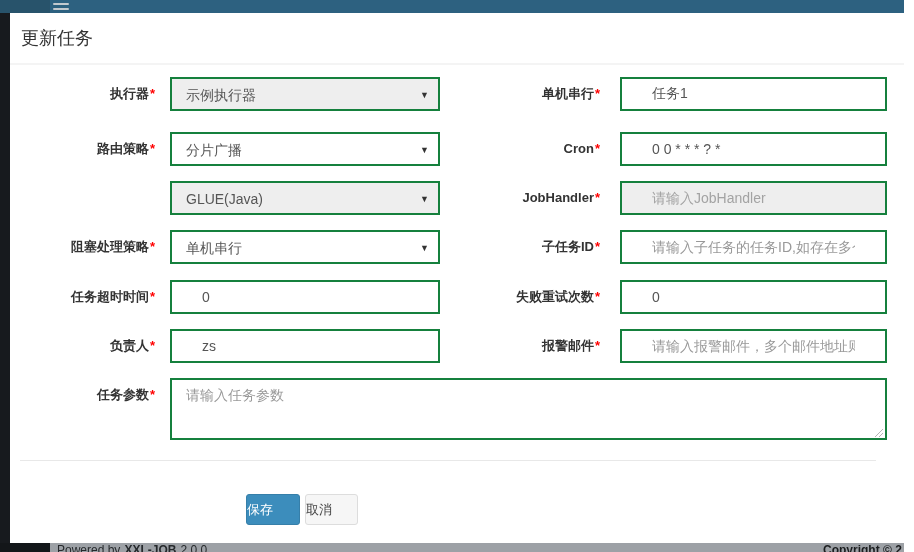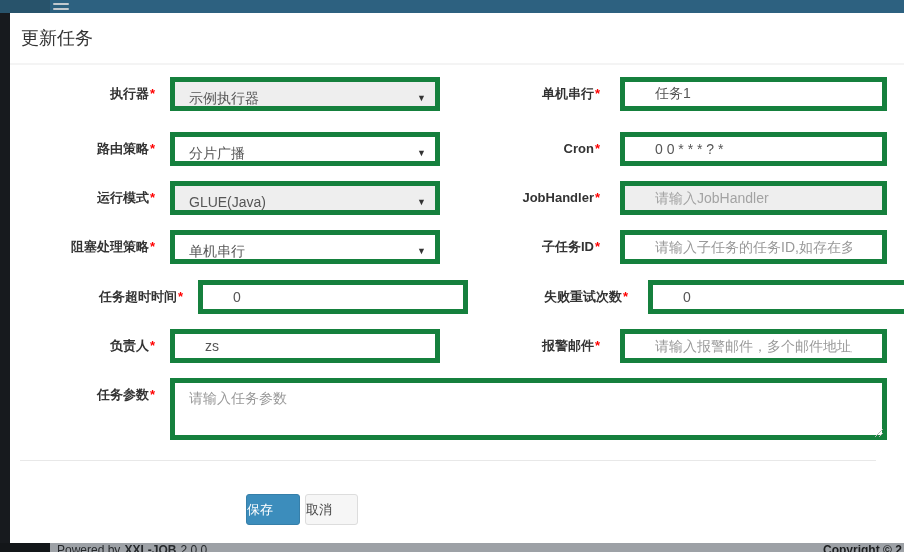--- a/index.html
+++ b/index.html
@@ -32,24 +32,24 @@
   
   .modal { position:absolute; left:10px; top:13px; width:896px; height:530px; background:#fff; }
   .modal-title { position:absolute; left:11px; top:13px; font-size:18px; color:#333; font-weight:400; }
   .hdr-line { position:absolute; left:0; top:50px; width:896px; height:0; border-top:2px solid #f4f4f4; }
 
   
   .lb { position:absolute; height:34px; line-height:34px; font-size:13px; font-weight:bold; color:#333; text-align:right; white-space:nowrap; }
   .req { font-style:normal; color:#ff0000; font-weight:bold; margin-left:1px; }
   .ll { left:0; width:145px; }
   .rl { left:440px; width:150px; }
-  .ctl { position:absolute; height:34px; border:5px solid #15803d; border-radius:0; background:#fff; font-size:14px; color:#555; }
+  .ctl { position:absolute; height:34px; border:2px solid #15803d; border-radius:0; background:#fff; font-size:14px; color:#555; }
   .lc { left:160px; width:270px; }
   .rc { left:610px; width:267px; }
-  .t1{top:64px;} .t2{top:119px;} .t3{top:168px;} .t4{top:217px;} .t5{top:267px;margin-left:28px;} .t6{top:316px;}
+  .t1{top:64px;} .t2{top:119px;} .t3{top:168px;} .t4{top:217px;} .t5{top:267px;} .t6{top:316px;}
   .sel { line-height:32px; padding:0 24px 0 14px; cursor:pointer; overflow:hidden; white-space:nowrap; }
   .sel.disabled { background:#eee; cursor:not-allowed; }
   .arr { position:absolute; right:9px; top:0; line-height:32px; font-size:9px; color:#333; }
   input.ctl { padding:0 30px; line-height:32px; outline:none; }
   input.ctl::placeholder { color:#999; opacity:1; }
   input.ctl:disabled { background:#eee; color:#777; }
   input.ctl:disabled::placeholder { color:#a3a3a3; }
   textarea.ctl { left:160px; top:365px; width:717px; height:62px; padding:6px 14px; line-height:18px; resize:none; outline:none; overflow:hidden; }
   textarea.ctl::placeholder { color:#999; opacity:1; }
   .resize-grip { position:absolute; left:864px; top:415px; width:10px; height:10px; pointer-events:none; }
@@ -95,21 +95,20 @@
     <input class="ctl rc t1" type="text" value="任务1" style="">
 
     <label class="lb ll t2"><span>路由策略</span><i class="req">*</i></label>
     <div class="ctl lc t2 sel">
       <span>分片广播</span>
       <span class="arr">▼</span>
     </div>
     <label class="lb rl t2"><span>Cron</span><i class="req">*</i></label>
     <input class="ctl rc t2" type="text" value="0 0 * * * ? *" style="">
 
-    <label class="lb ll t3"><span>运行模式</span><i class="req">*</i></label>
     <div class="ctl lc t3 sel disabled">
       <span>GLUE(Java)</span>
       <span class="arr">▼</span>
     </div>
     <label class="lb rl t3"><span>JobHandler</span><i class="req">*</i></label>
     <input class="ctl rc t3" type="text" disabled="" placeholder="请输入JobHandler" style="">
 
     <label class="lb ll t4"><span>阻塞处理策略</span><i class="req">*</i></label>
     <div class="ctl lc t4 sel">
       <span>单机串行</span>

